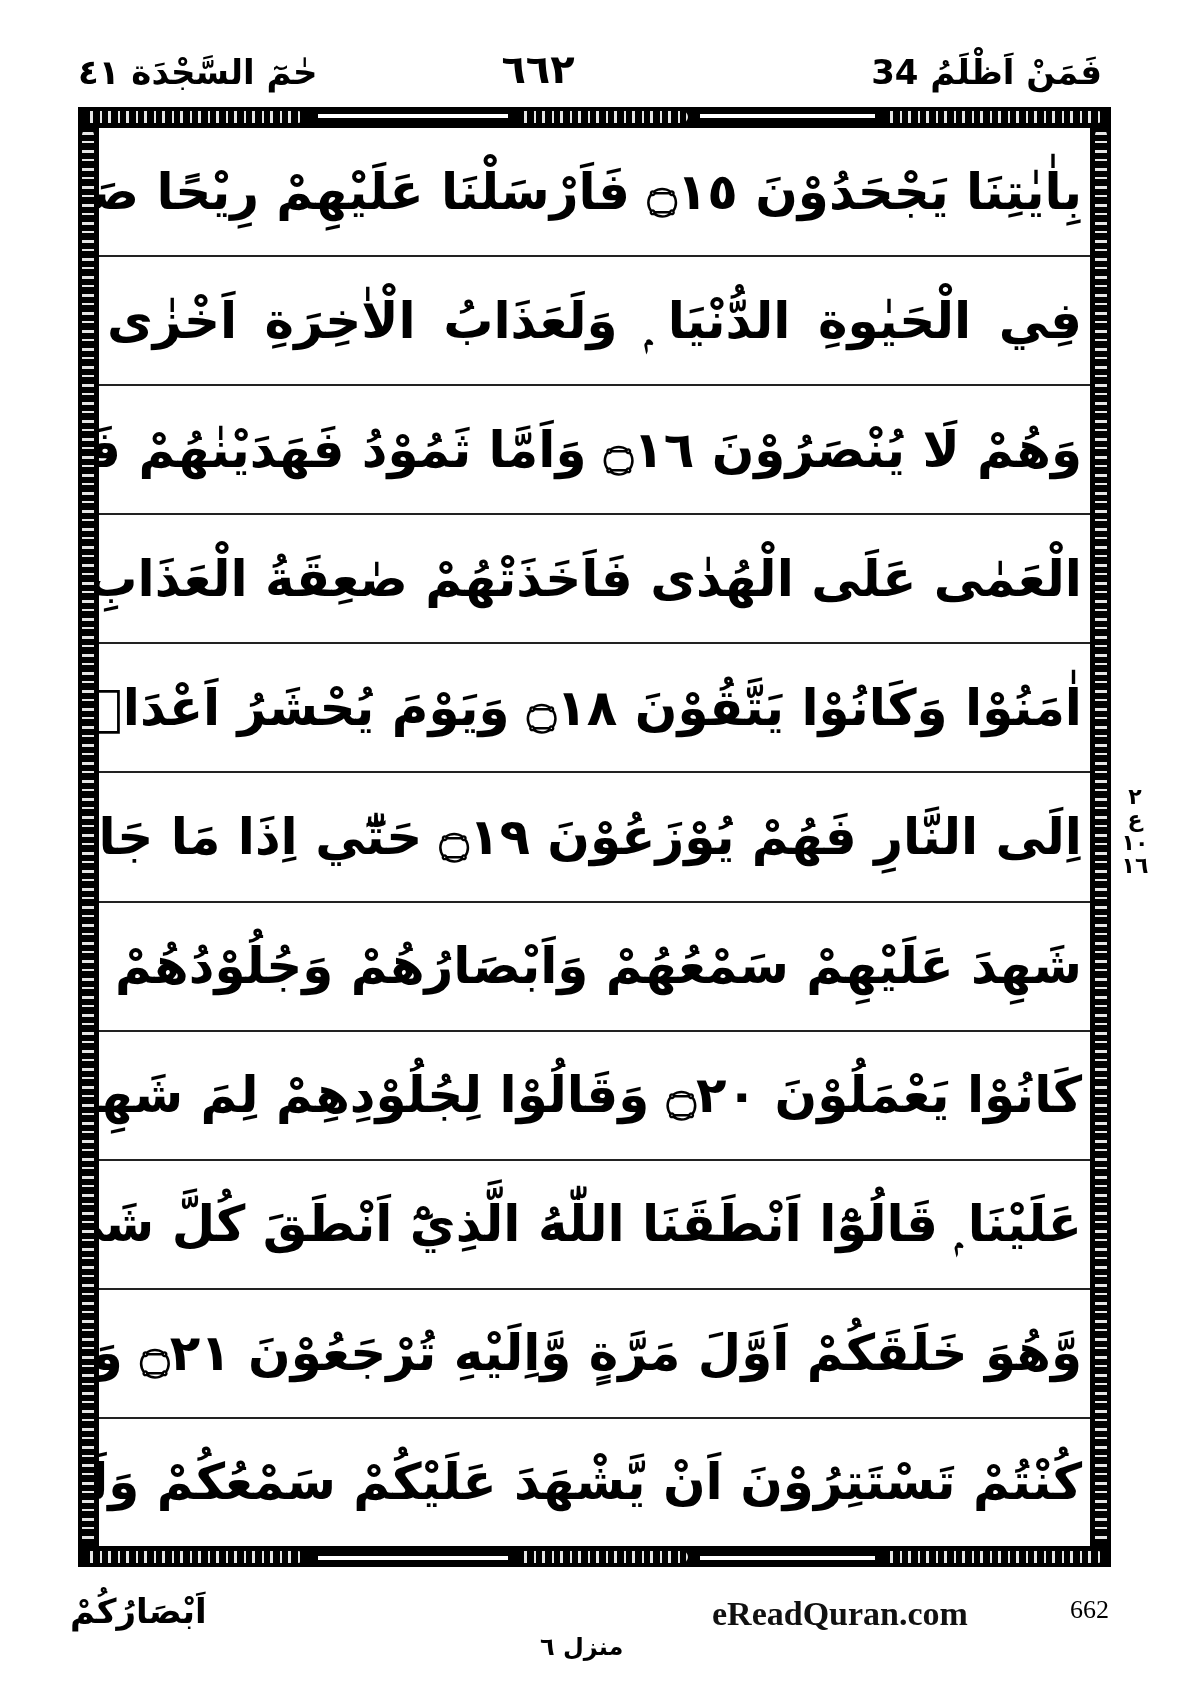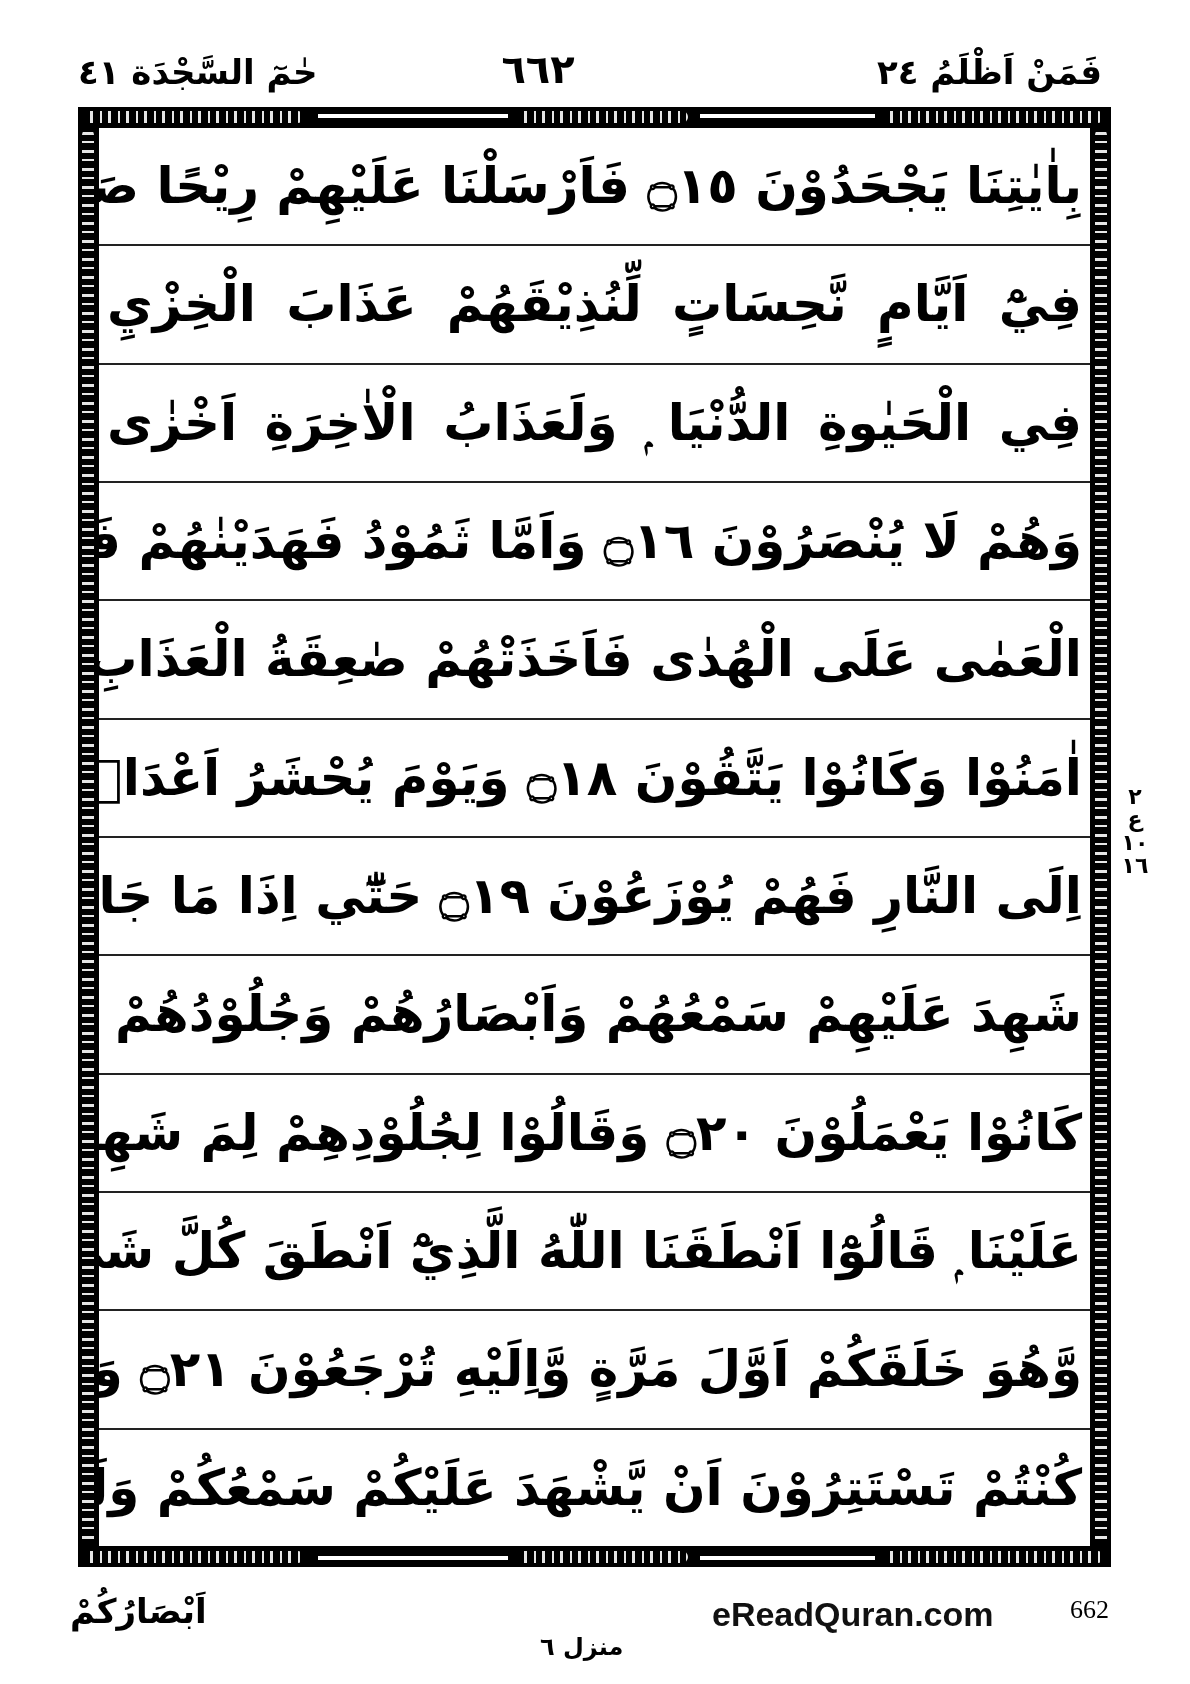--- a/index.html
+++ b/index.html
@@ -28,28 +28,28 @@
   .page { position:absolute; left:20px; top:20px; width:993px; height:1420px; background:#fff; border:1.5px solid #000; box-sizing:border-box; display:flex; flex-direction:column; }
   .row { flex:1; border-bottom:2px solid #222; display:flex; align-items:center; justify-content:space-between; direction:rtl; padding:0 8px; box-sizing:border-box; overflow:hidden; }
   .row:last-child { border-bottom:none; }
   .line-text { font-family:"DejaVu Sans", sans-serif; font-weight:bold; font-size:50px; line-height:1; white-space:nowrap; direction:rtl; text-align:justify; text-align-last:justify; width:100%; letter-spacing:1px; }
 
   .margin-mark { position:absolute; left:1115px; top:785px; width:40px; font-size:22px; font-weight:bold; text-align:center; line-height:1.05; }
 
   .footer { position:absolute; left:0; top:1585px; width:1170px; height:70px; }
   .ftr-catchword { position:absolute; left:70px; top:6px; font-size:34px; font-weight:bold; direction:rtl; }
   .ftr-manzil { position:absolute; left:540px; top:4px; font-size:24px; font-weight:bold; direction:rtl;margin-top:44px; }
-  .ftr-site { position:absolute; left:712px; top:10px; font-family:Liberation Sans, sans-serif; font-weight:bold; font-size:34px; color:#111; }
+  .ftr-site { position:absolute; left:712px; top:10px; font-family:Liberation Serif, serif; font-weight:bold; font-size:34px; color:#111; }
   .ftr-page { position:absolute; left:1070px; top:10px; font-family:"Liberation Serif", serif; font-size:26px; color:#000000; }
 </style>
 </head>
 <body>
 
 <div class="header">
-  <div class="hdr-right">فَمَنْ اَظْلَمُ ٢٤</div>
+  <div class="hdr-right">فَمَنْ اَظْلَمُ 34</div>
   <div class="hdr-center">٦٦٢</div>
   <div class="hdr-left">حٰمٓ السَّجْدَة ٤١</div>
 </div>
 
 <div class="frame">
   <div class="orn orn-top-l"></div>
   <div class="bar-top-1"></div>
   <div class="orn orn-top-c"></div>
   <div class="bar-top-2"></div>
   <div class="orn orn-top-r"></div>
@@ -57,23 +57,20 @@
   <div class="orn-v orn-right"></div>
   <div class="orn orn-bot-l"></div>
   <div class="bar-bot-1"></div>
   <div class="orn orn-bot-c"></div>
   <div class="bar-bot-2"></div>
   <div class="orn orn-bot-r"></div>
 
   <div class="page">
     <div class="row">
         <div class="line-text">بِاٰيٰتِنَا يَجْحَدُوْنَ ۝١٥ فَاَرْسَلْنَا عَلَيْهِمْ رِيْحًا صَرْصَرًا</div>
-      </div>
-    <div class="row">
-        <div class="line-text">فِيْٓ اَيَّامٍ نَّحِسَاتٍ لِّنُذِيْقَهُمْ عَذَابَ الْخِزْيِ</div>
       </div>
     <div class="row">
         <div class="line-text">فِي الْحَيٰوةِ الدُّنْيَا ۭ وَلَعَذَابُ الْاٰخِرَةِ اَخْزٰى</div>
       </div>
     <div class="row">
         <div class="line-text">وَهُمْ لَا يُنْصَرُوْنَ ۝١٦ وَاَمَّا ثَمُوْدُ فَهَدَيْنٰهُمْ فَاسْتَحَبُّوا</div>
       </div>
     <div class="row">
         <div class="line-text">الْعَمٰى عَلَى الْهُدٰى فَاَخَذَتْهُمْ صٰعِقَةُ الْعَذَابِ</div>
       </div>

